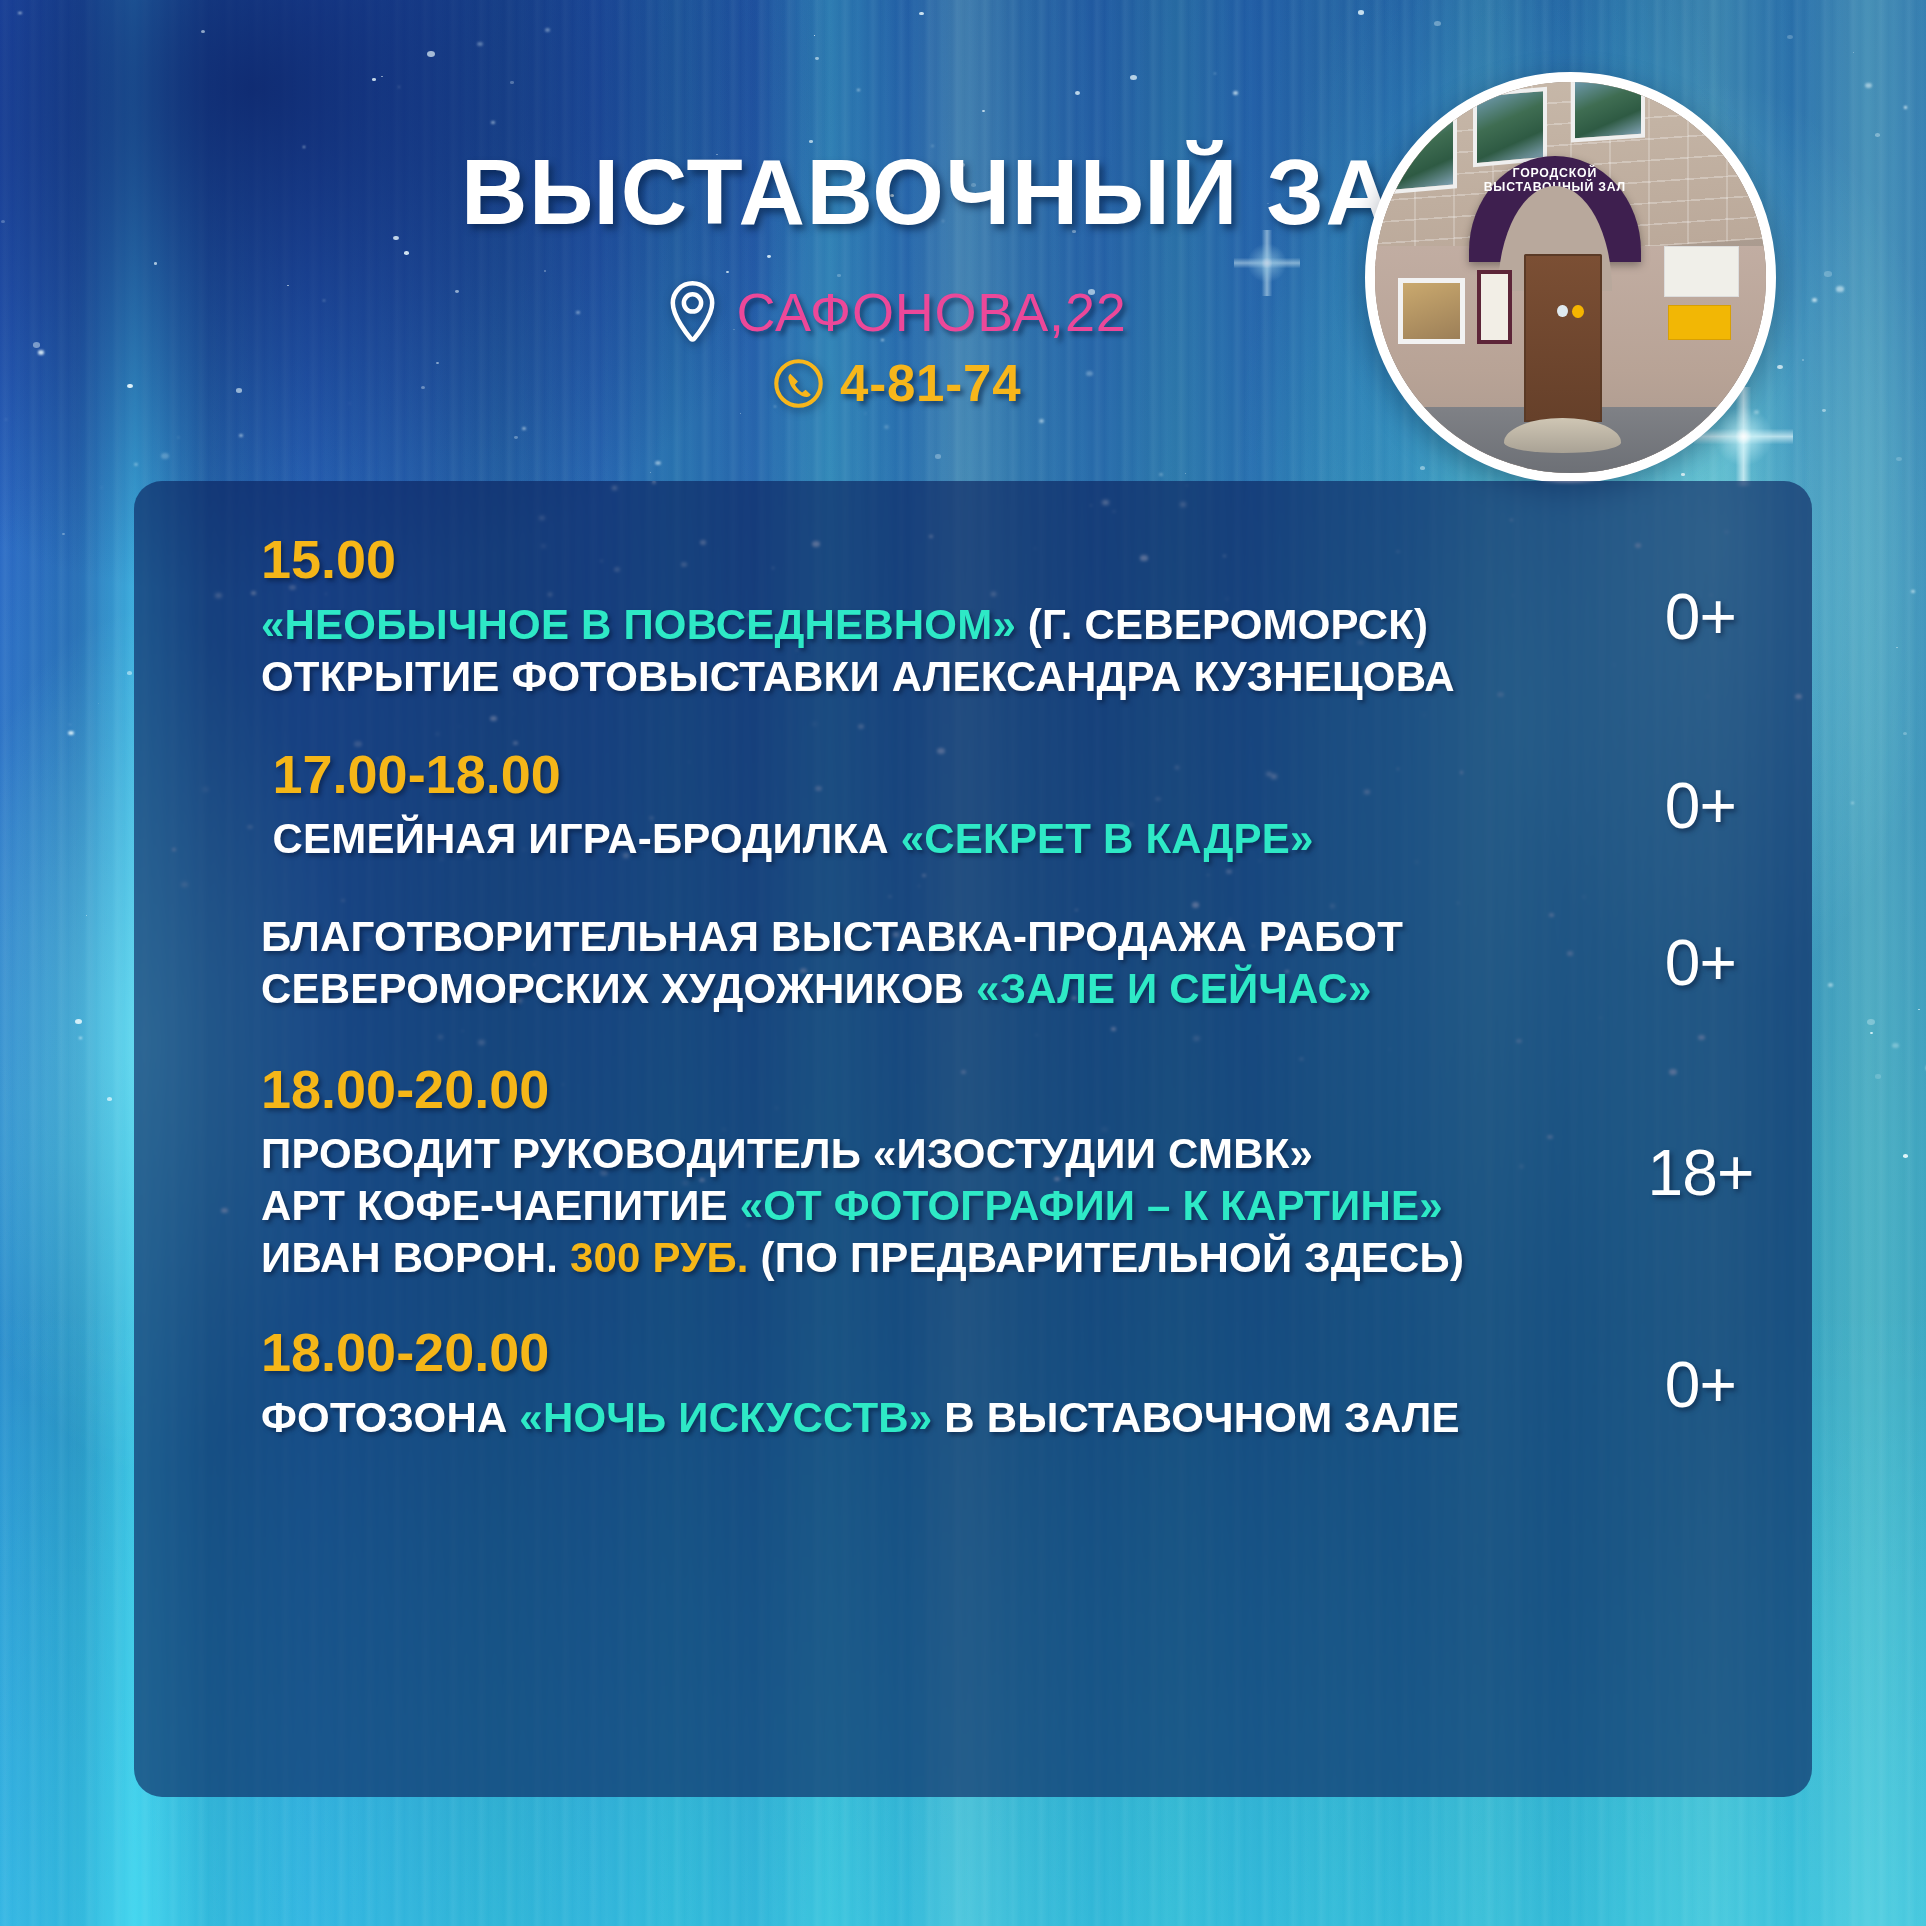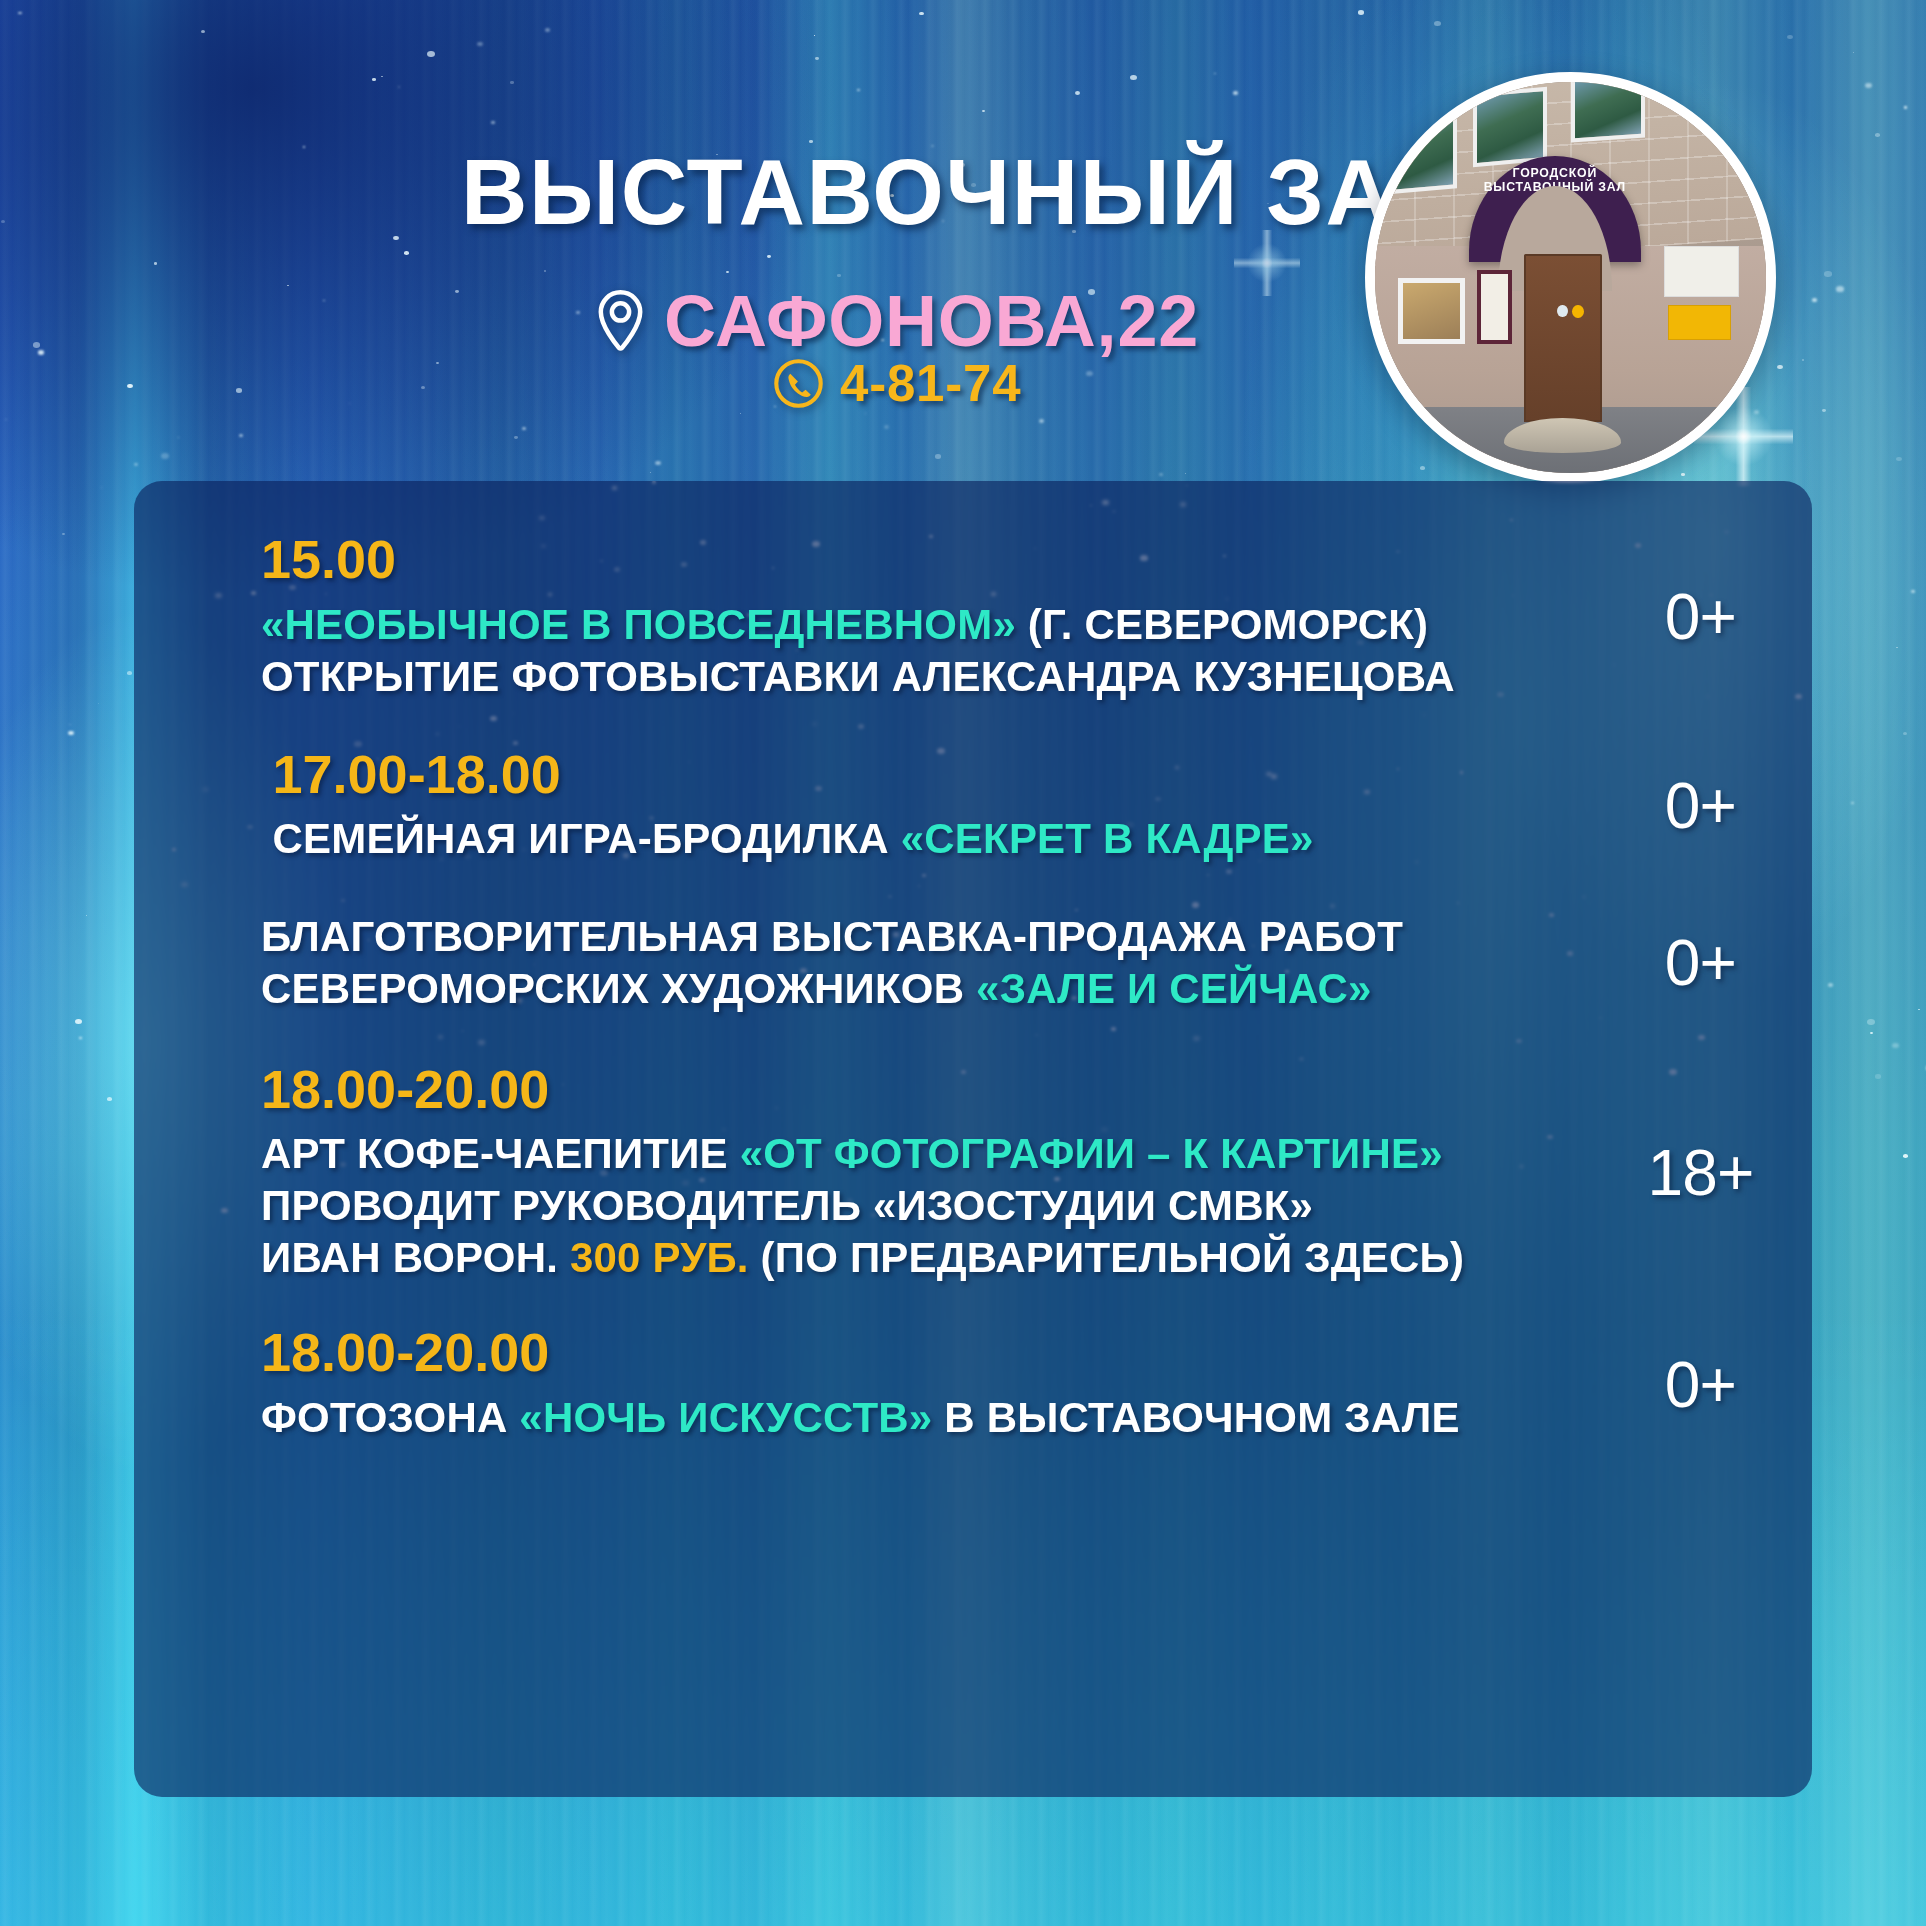--- a/index.html
+++ b/index.html
@@ -111,21 +111,21 @@
     font-size:92px; font-weight:bold; letter-spacing:1.6px;
     color:#ffffff; line-height:1;
     text-shadow:4.1px 5px 7.4px rgba(0,25,60,.55);
     white-space:nowrap;
   }
   .hdr-addr-row{
     position:absolute; left:461px; top:280px; width:872px;
     display:flex; align-items:center; justify-content:center; gap:18px;
   }
   .hdr-addr-text{
-    font-size:72px; font-weight:bold; color:#f9a8d4; letter-spacing:0.8px;
+    font-size:54px; font-weight:normal; color:#ec4899; letter-spacing:0.8px;
     text-shadow:3.3px 4.1px 5.8px rgba(0,25,60,.55);
     white-space:nowrap;
   }
   .hdr-phone-row{
     position:absolute; left:461px; top:354px; width:872px;
     display:flex; align-items:center; justify-content:center; gap:16.4px;
   }
   .hdr-phone-text{
     font-size:51px; font-weight:bold; color:#f7b61b; letter-spacing:0.8px;
     text-shadow:3.3px 4.1px 5.8px rgba(0,25,60,.55);
@@ -583,22 +583,22 @@
       <div class="ev ev3">
         <div class="ev-main">
           <div class="ev-line"><span>БЛАГОТВОРИТЕЛЬНАЯ ВЫСТАВКА-ПРОДАЖА РАБОТ</span></div>
           <div class="ev-line"><span>СЕВЕРОМОРСКИХ ХУДОЖНИКОВ </span><span class="hl">«ЗАЛЕ И СЕЙЧАС»</span></div>
         </div>
         <div class="ev-age">0+</div>
       </div>
       <div class="ev ev4">
         <div class="ev-main">
           <div class="ev-time">18.00-20.00</div>
+          <div class="ev-line"><span>ПРОВОДИТ РУКОВОДИТЕЛЬ «ИЗОСТУДИИ СМВК»</span></div>
           <div class="ev-line"><span>АРТ КОФЕ-ЧАЕПИТИЕ </span><span class="hl">«ОТ ФОТОГРАФИИ – К КАРТИНЕ»</span></div>
-          <div class="ev-line"><span>ПРОВОДИТ РУКОВОДИТЕЛЬ «ИЗОСТУДИИ СМВК»</span></div>
           <div class="ev-line"><span>ИВАН ВОРОН. </span><span class="hl-y">300 РУБ.</span><span> (ПО ПРЕДВАРИТЕЛЬНОЙ ЗДЕСЬ)</span></div>
         </div>
         <div class="ev-age">18+</div>
       </div>
       <div class="ev ev5">
         <div class="ev-main">
           <div class="ev-time">18.00-20.00</div>
           <div class="ev-line"><span>ФОТОЗОНА </span><span class="hl">«НОЧЬ ИСКУССТВ»</span><span> В ВЫСТАВОЧНОМ ЗАЛЕ</span></div>
         </div>
         <div class="ev-age">0+</div>

